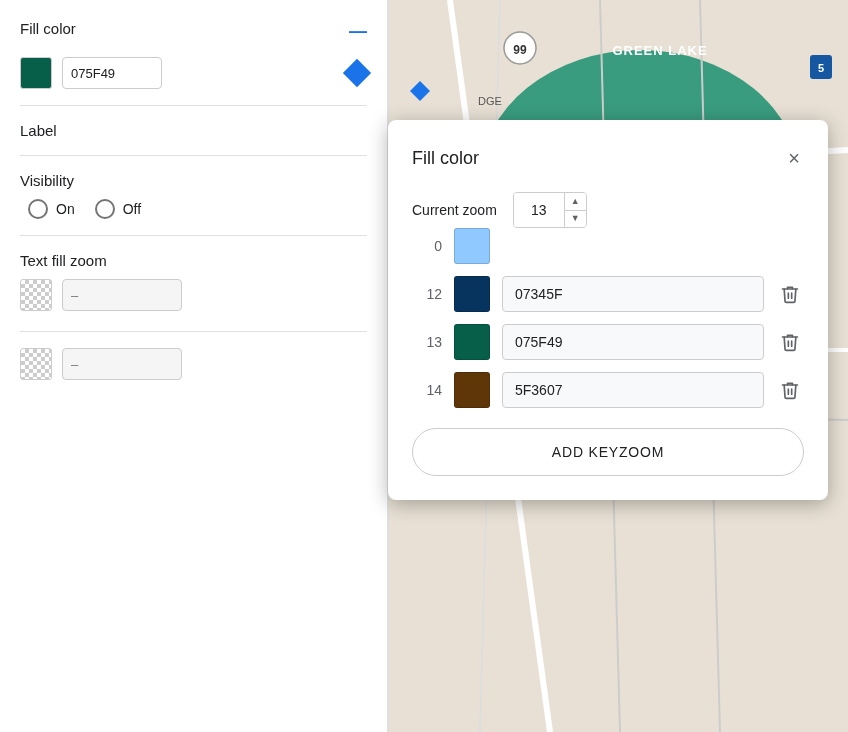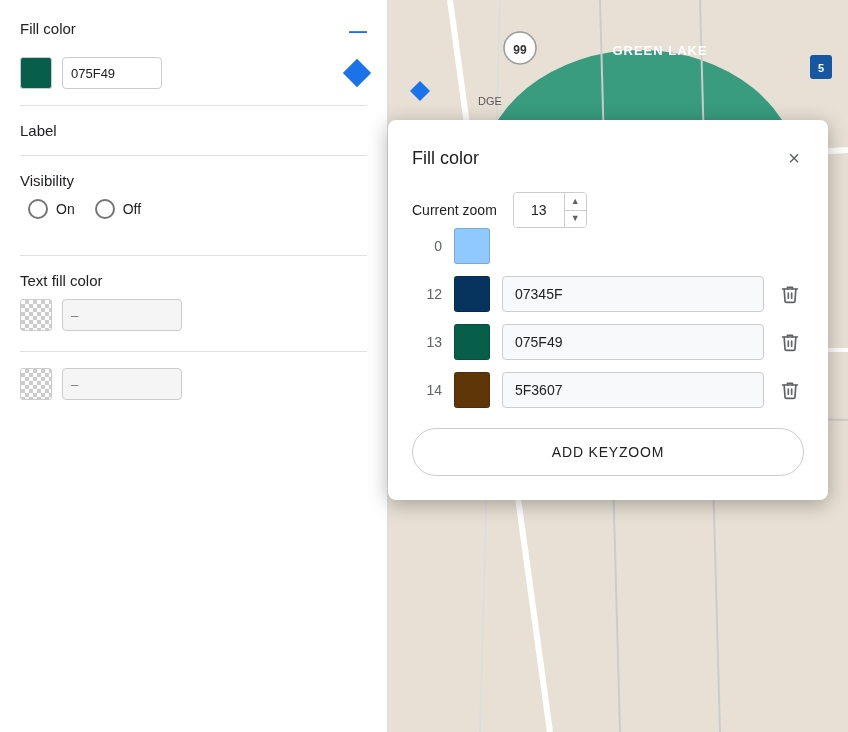--- a/index.html
+++ b/index.html
@@ -100,21 +100,21 @@
       margin: 16px 0;
     }
 
     
     .label-section {
       margin-bottom: 10px;
     }
 
     
     .visibility-section {
-      margin-bottom: 36px;
+      margin-bottom: 16px;
     }
 
     .radio-group {
       display: flex;
       align-items: center;
       gap: 20px;
       margin-top: 10px;
       padding-left: 8px;
     }
 
@@ -410,21 +410,21 @@
       <div class="radio-item">
         <div class="radio-circle"></div>
         <span class="radio-label">Off</span>
       </div>
     </div>
   </div>
 
   <div class="divider"></div>
 
   <div class="text-color-section">
-    <div class="section-title">Text fill color</div>
+    <div class="section-title">Text fill zoom</div>
     <div class="text-color-row">
       <div class="checkerboard-swatch"></div>
       <div class="text-color-input">
         <span>–</span>
       </div>
     </div>
   </div>
 
   <div class="divider"></div>
 

